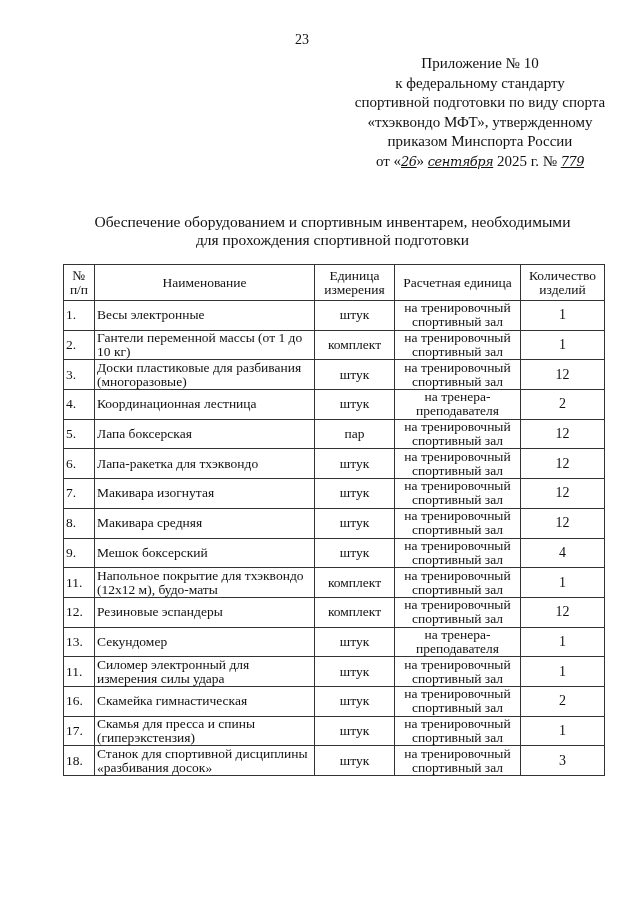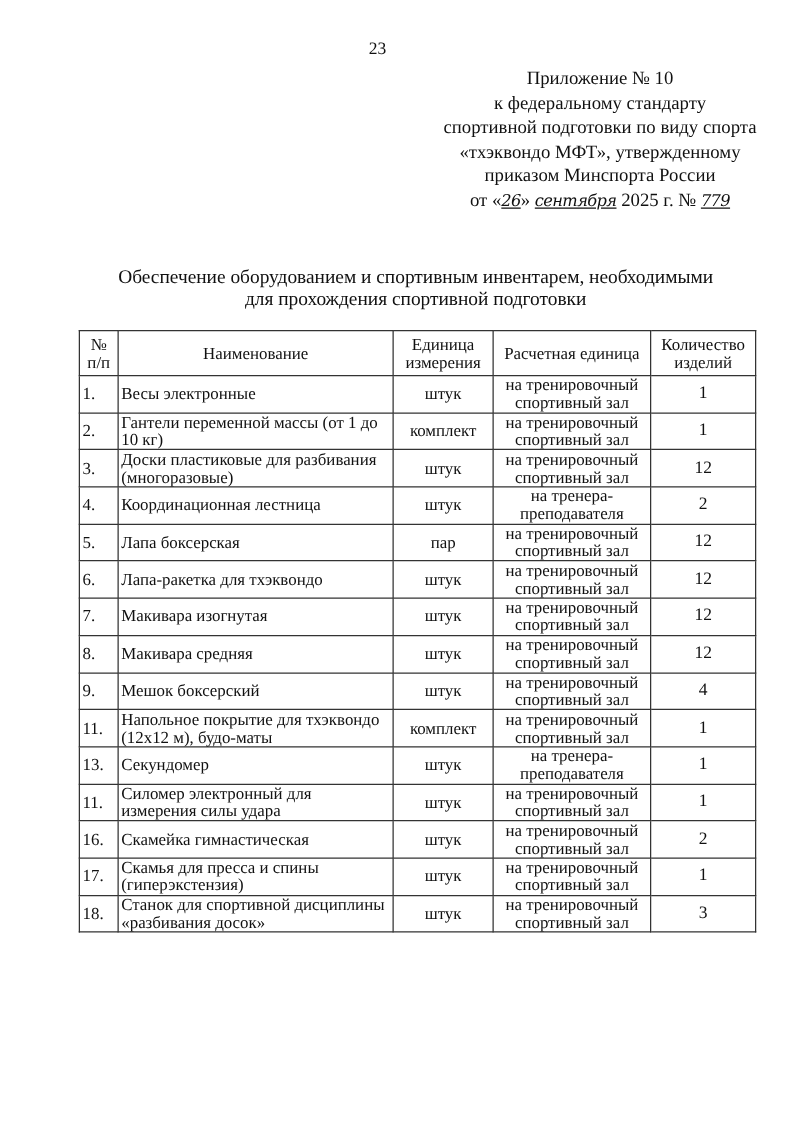--- a/index.html
+++ b/index.html
@@ -139,20 +139,27 @@
         <td class="c-qty">4</td>
       </tr>
       <tr>
         <td class="c-num">11.</td>
         <td class="c-name">Напольное покрытие для тхэквондо (12x12 м), будо-маты</td>
         <td class="c-unit">комплект</td>
         <td class="c-calc">на тренировочный спортивный зал</td>
         <td class="c-qty">1</td>
       </tr>
       <tr>
+        <td class="c-num">12.</td>
+        <td class="c-name">Резиновые эспандеры</td>
+        <td class="c-unit">комплект</td>
+        <td class="c-calc">на тренировочный спортивный зал</td>
+        <td class="c-qty">12</td>
+      </tr>
+      <tr>
         <td class="c-num">13.</td>
         <td class="c-name">Секундомер</td>
         <td class="c-unit">штук</td>
         <td class="c-calc">на тренера-преподавателя</td>
         <td class="c-qty">1</td>
       </tr>
       <tr>
         <td class="c-num">11.</td>
         <td class="c-name">Силомер электронный для измерения силы удара</td>
         <td class="c-unit">штук</td>

